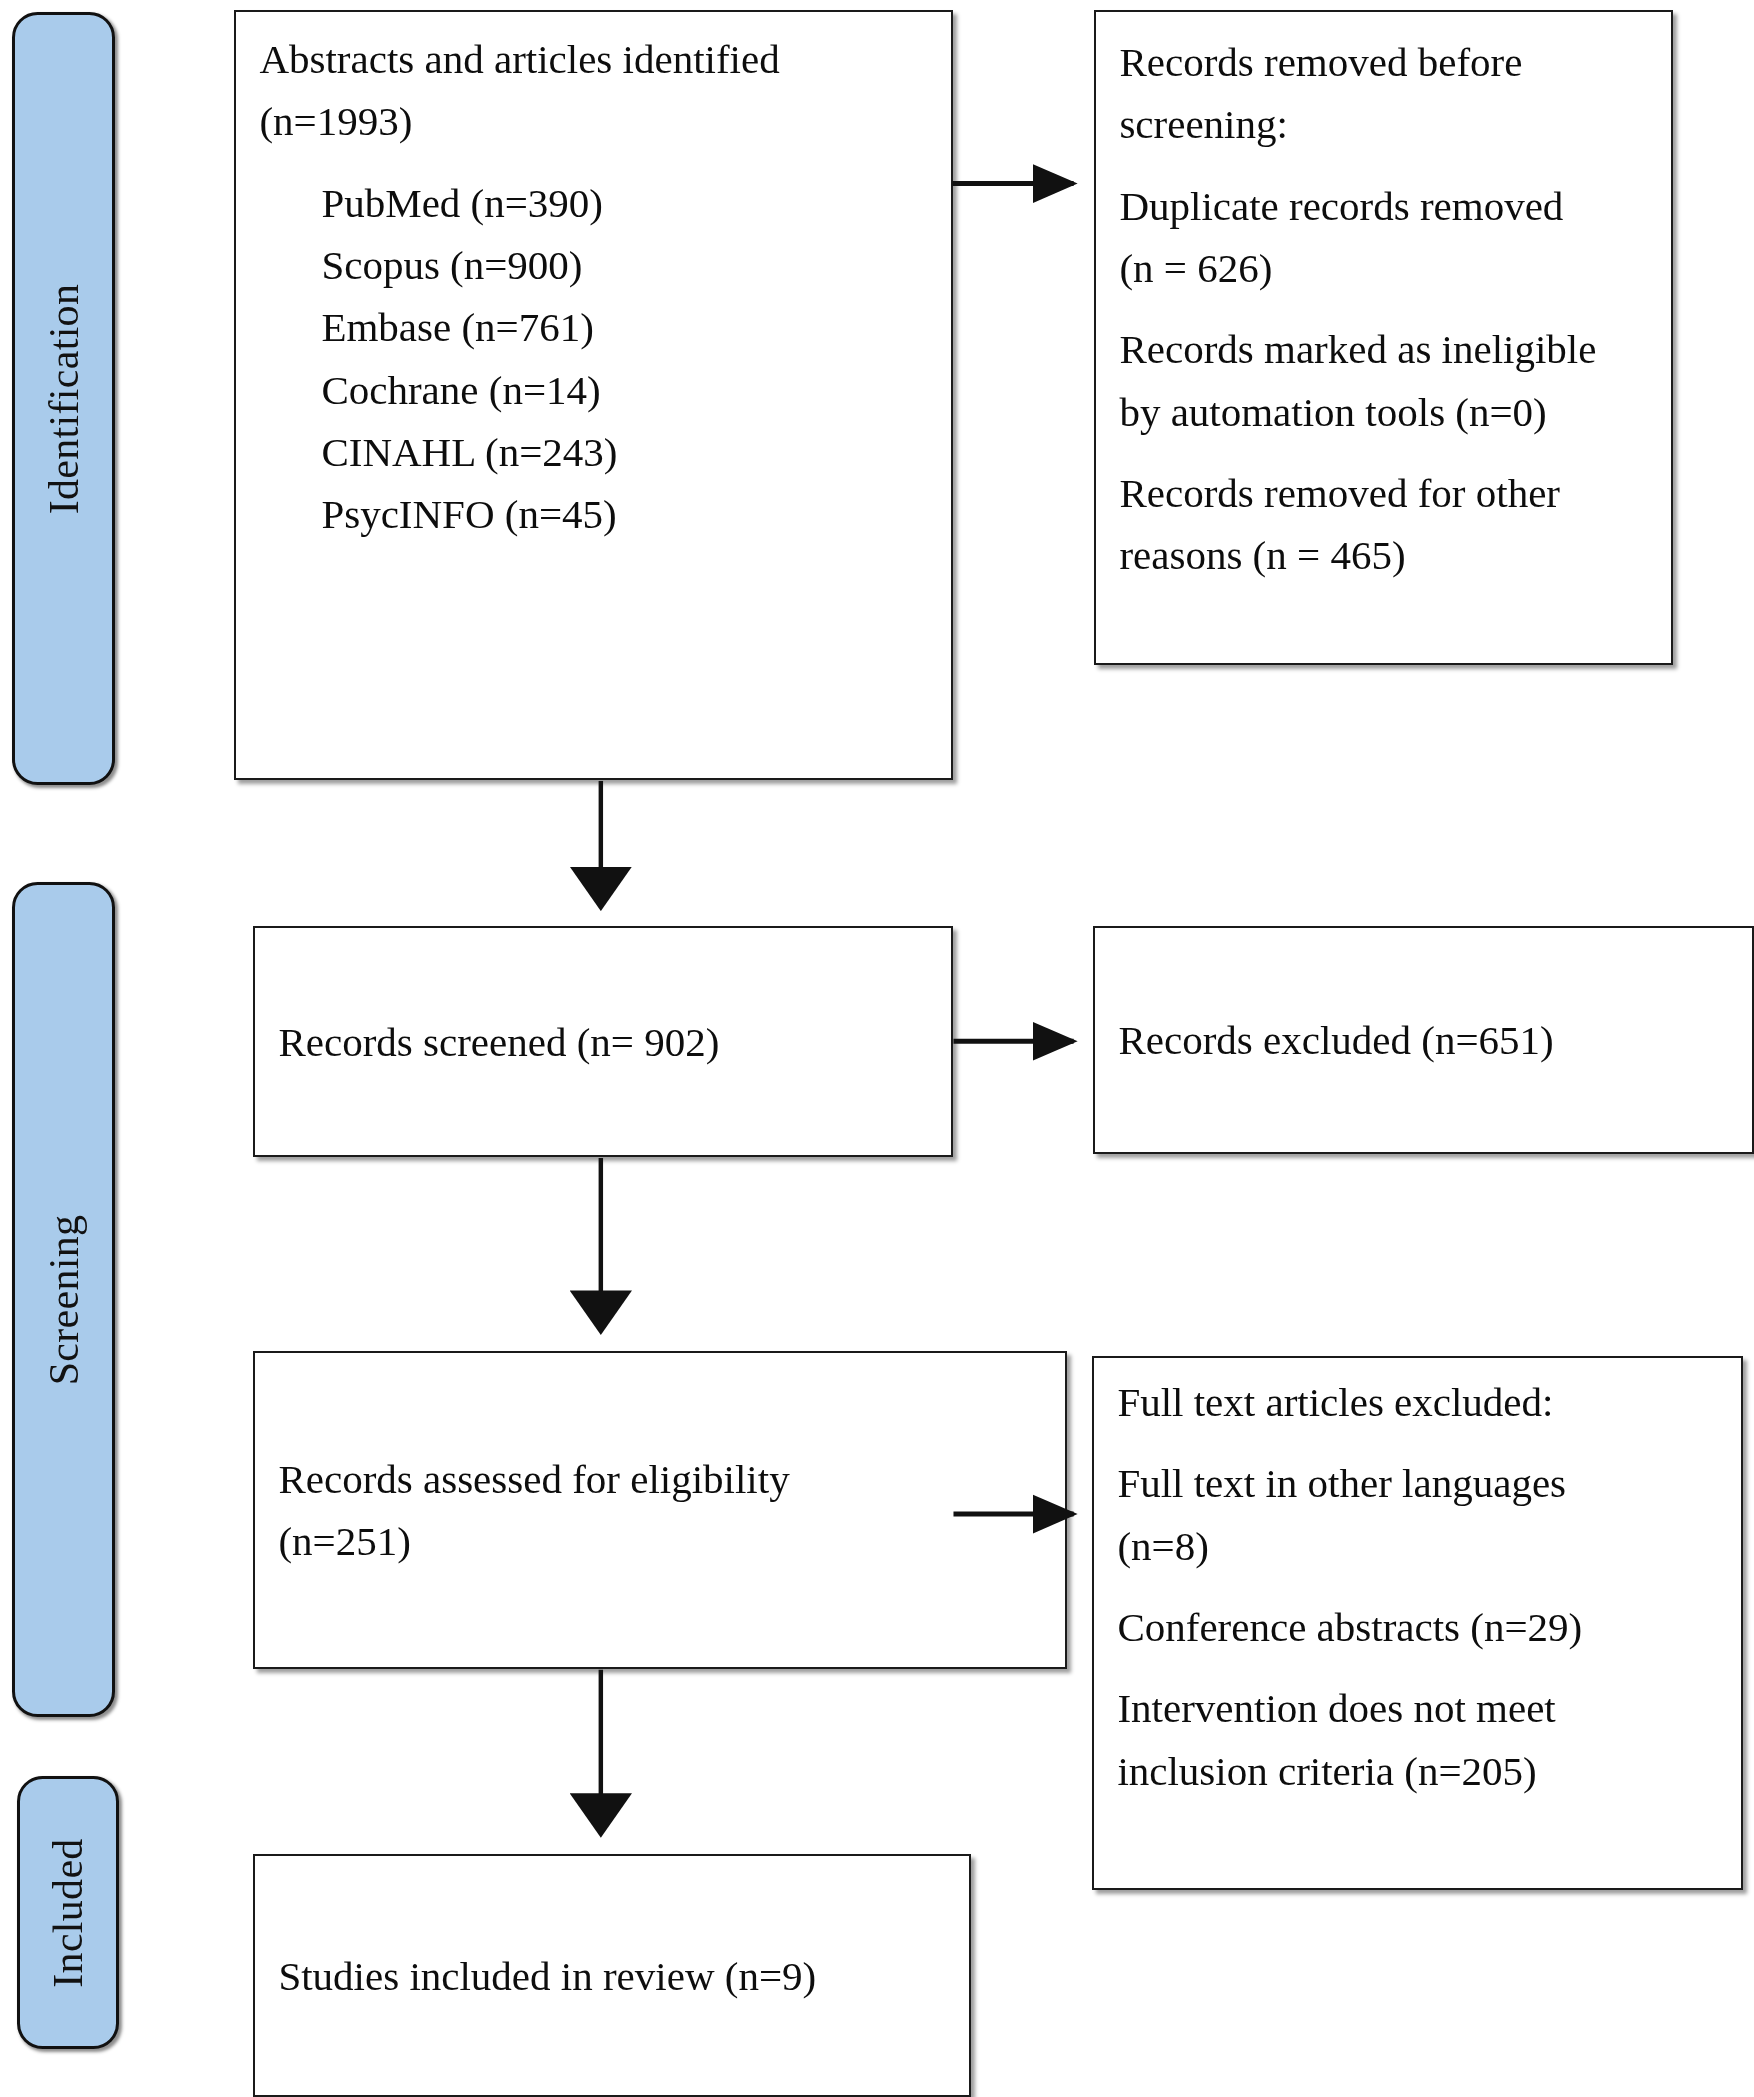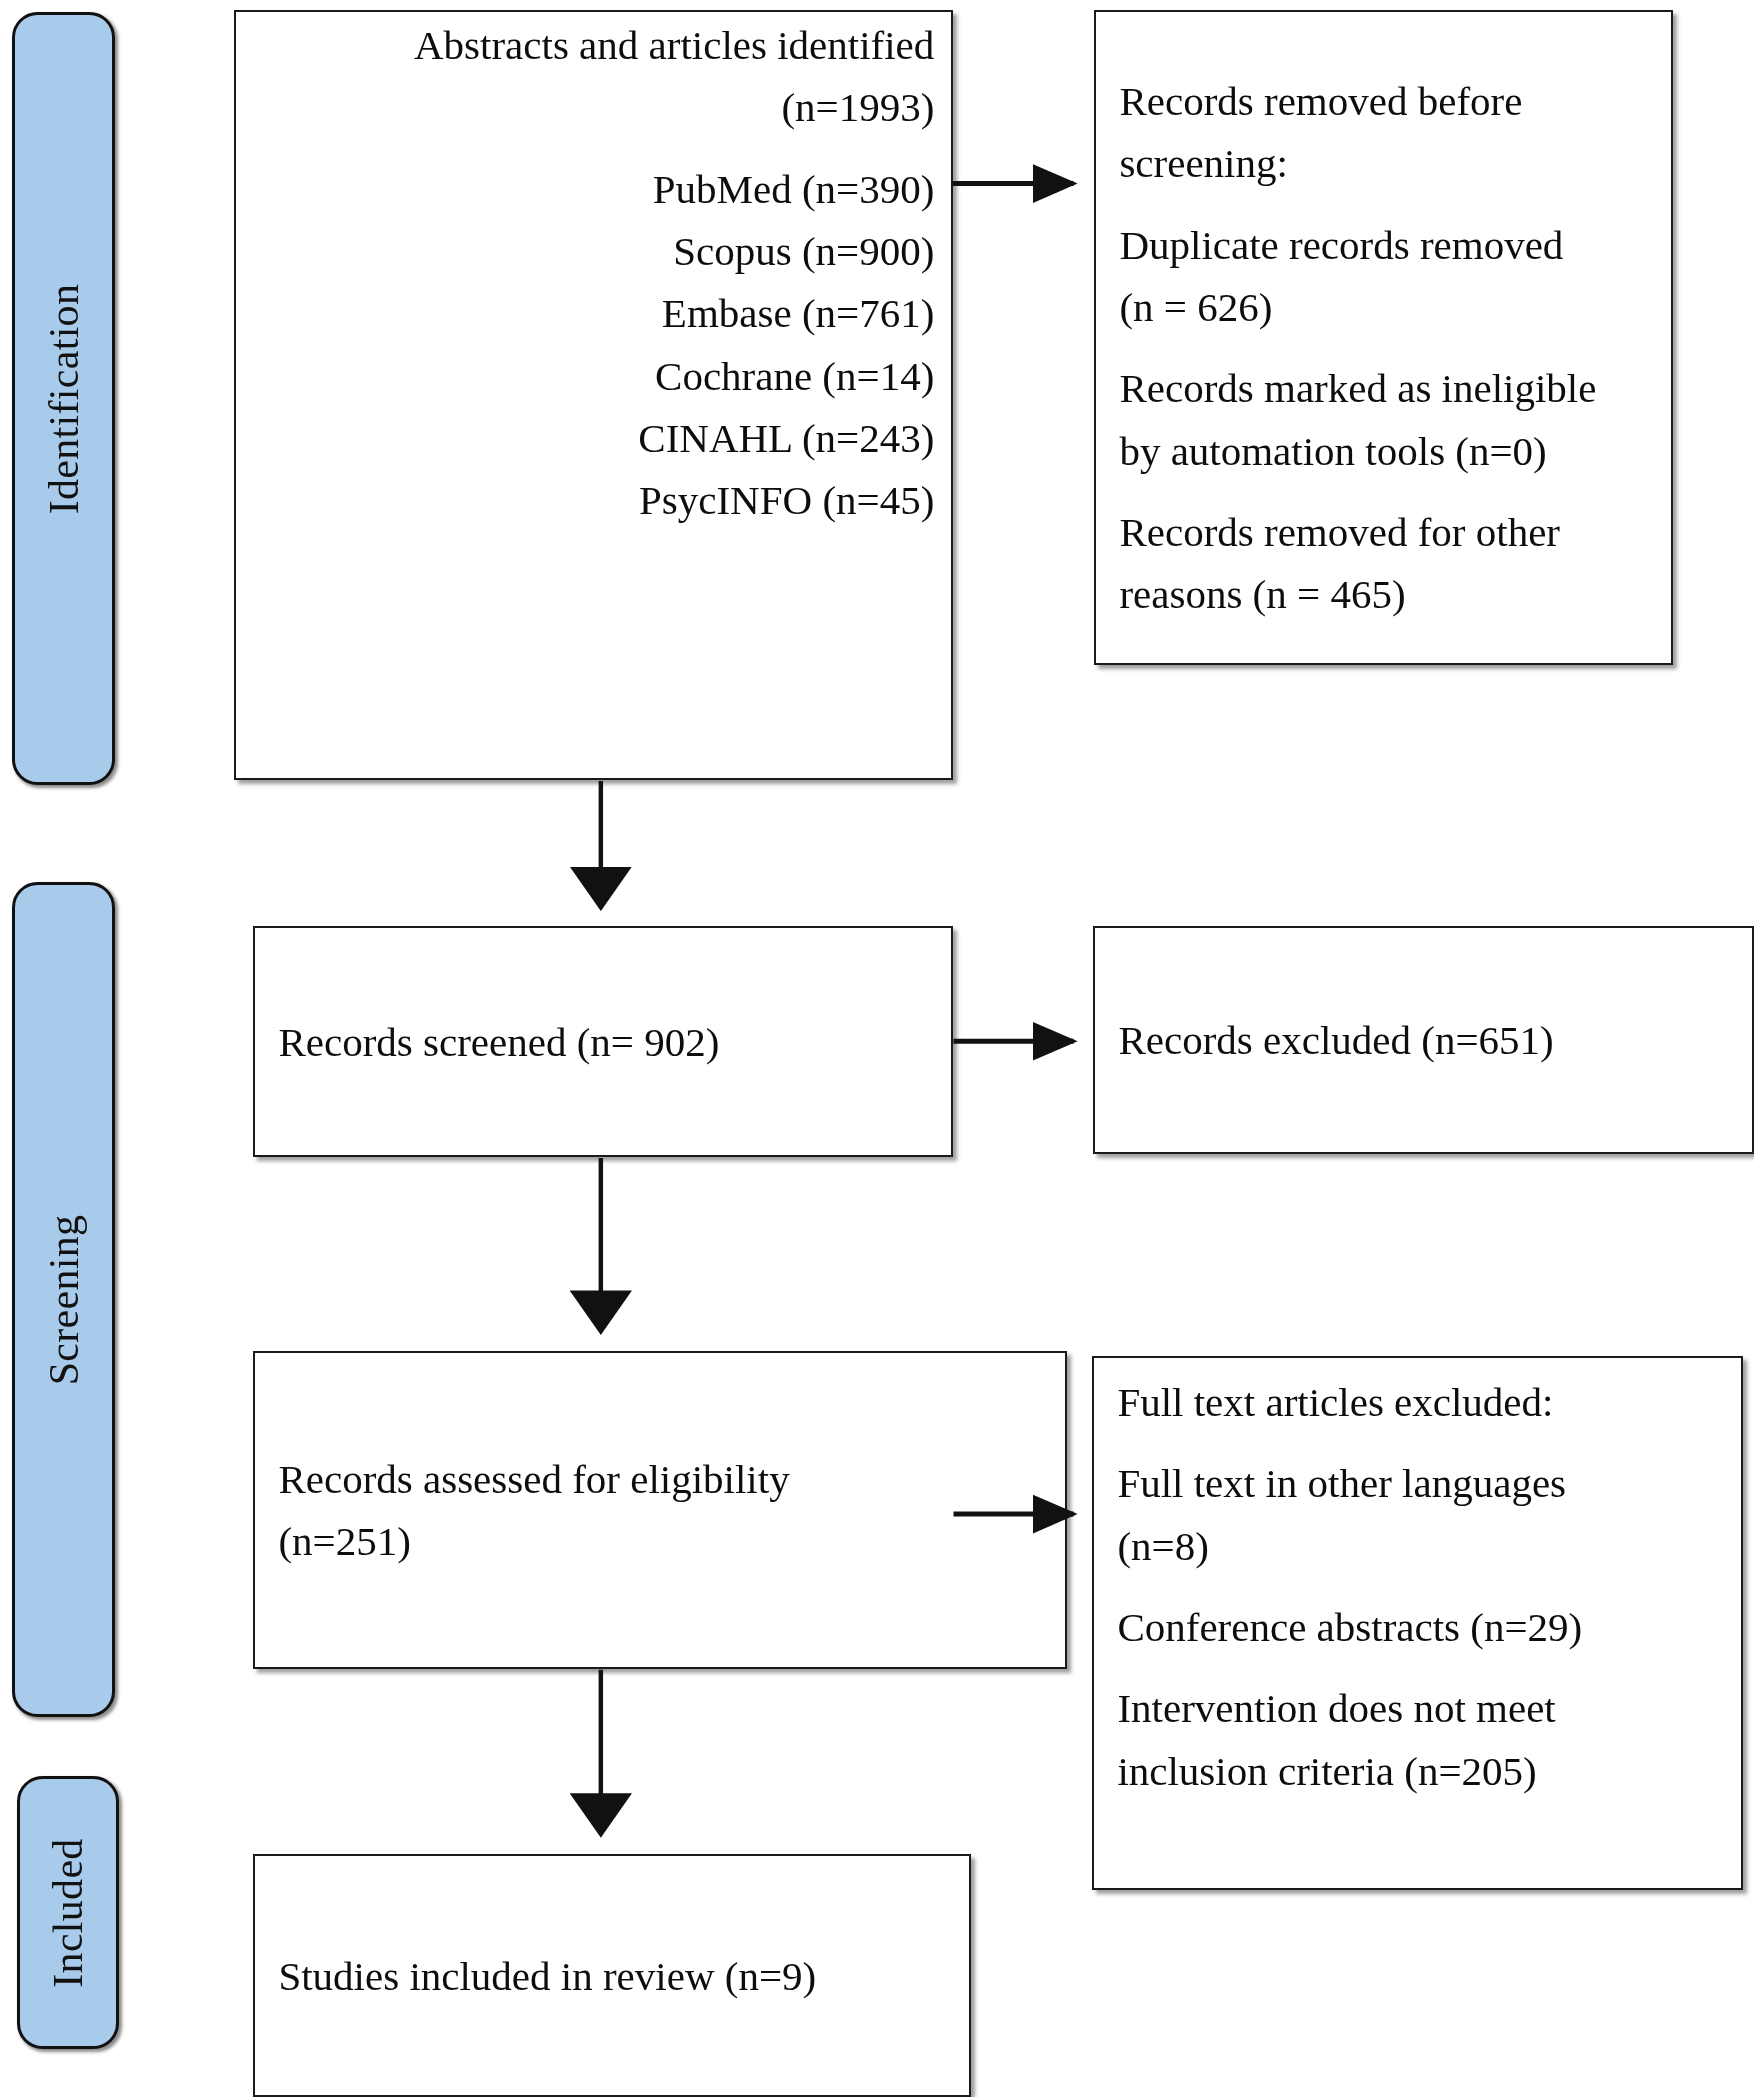--- a/index.html
+++ b/index.html
@@ -93,34 +93,34 @@
 
   <div class="stage-bar" style="left:12.2px; top:882px; width:103px; height:835px;">
     <span class="stage-label">Screening</span>
   </div>
 
   <div class="stage-bar" style="left:16.7px; top:1776px; width:102px; height:273px;">
     <span class="stage-label">Included</span>
   </div>
 
   <div class="flow-box" style="left:234px; top:10px; width:719px; height:770px;">
-    <div class="box-body" style="top:2px;text-align:right;">
+    <div class="box-body" style="top:16px;">
       <span class="line">Abstracts and articles identified</span>
       <span class="line" style="margin-bottom:19px;">(n=1993)</span>
       <span class="line indent">PubMed (n=390)</span>
       <span class="line indent">Scopus (n=900)</span>
       <span class="line indent">Embase (n=761)</span>
       <span class="line indent">Cochrane (n=14)</span>
       <span class="line indent">CINAHL (n=243)</span>
       <span class="line indent">PsycINFO (n=45)</span>
     </div>
   </div>
 
   <div class="flow-box" style="left:1094px; top:10px; width:579px; height:655px;">
-    <div class="box-body" style="top:19px;margin-top:39px;">
+    <div class="box-body" style="top:19px;">
       <span class="para">
         <span class="line">Records removed before</span>
         <span class="line">screening:</span>
       </span>
       <span class="para">
         <span class="line">Duplicate records removed</span>
         <span class="line">(n = 626)</span>
       </span>
       <span class="para">
         <span class="line">Records marked as ineligible</span>

